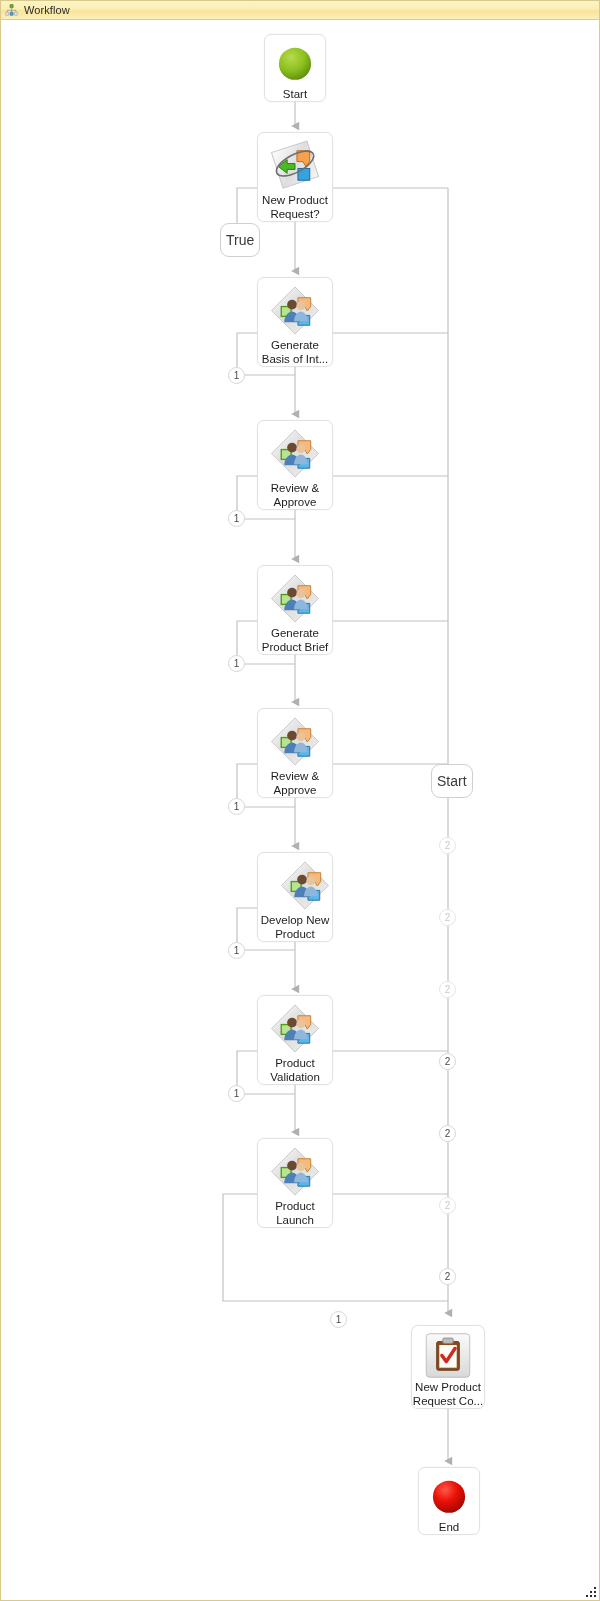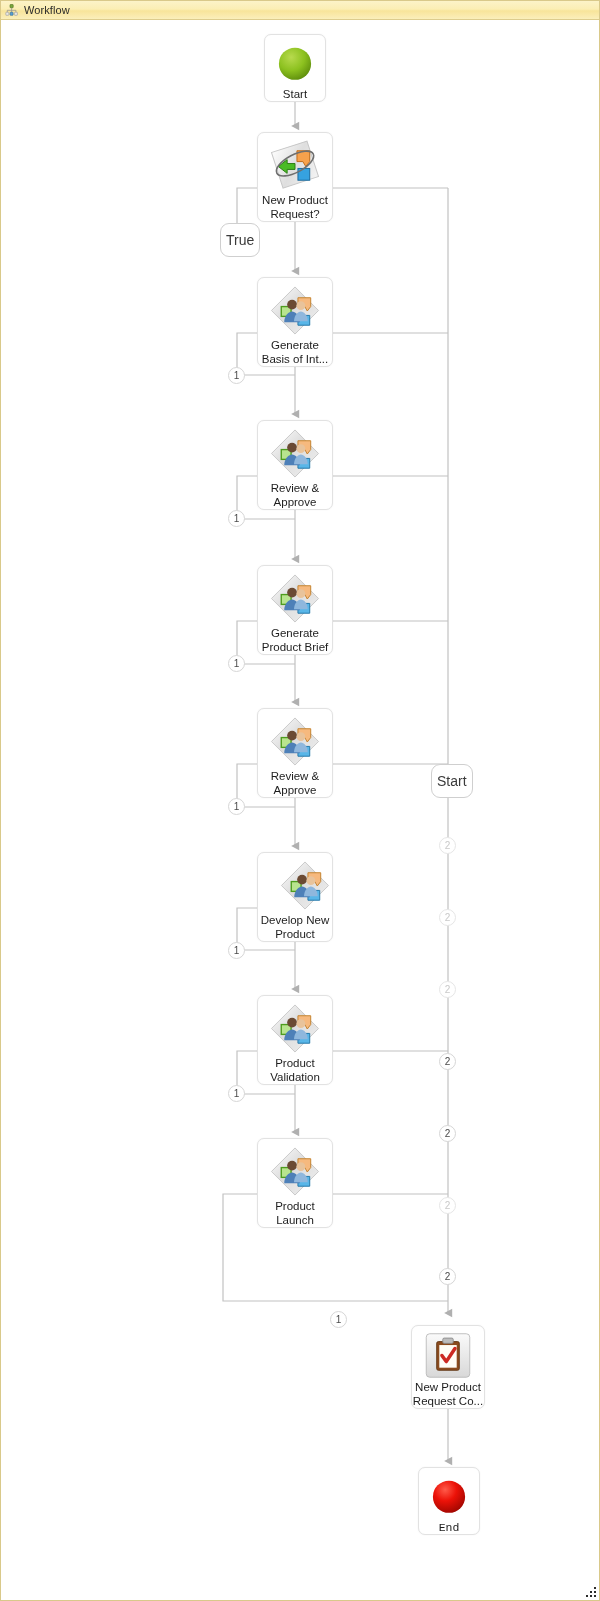--- a/index.html
+++ b/index.html
@@ -358,21 +358,21 @@
             </defs>
       <rect x="2" y="2" width="50" height="50" rx="4" fill="url(#cb)" stroke="#b8b8b8" stroke-width="1"></rect>
       <rect x="14" y="11" width="26" height="33" rx="2" fill="#8a4b1e" stroke="#5e3311" stroke-width="1"></rect>
       <rect x="17" y="15" width="20" height="26" fill="#fffdf6"></rect>
       <rect x="21" y="7" width="12" height="6" rx="1.6" fill="#bdbdbd" stroke="#8a8a8a" stroke-width="1"></rect>
       <path d="M20 27 l5 7 l10 -15" fill="none" stroke="#cc2a22" stroke-width="4" stroke-linecap="round" stroke-linejoin="round"></path>
           </svg>
           <div class="caption">New Product
 Request Co...</div>
         </div>
-        <div class="node terminal" style="left: 417px; top: 1447px; width: 62px; height: 68px; font-family: Liberation Mono, monospace;">
+        <div class="node terminal" style="left: 417px; top: 1447px; width: 62px; height: 68px;">
           <svg class="glyph" viewBox="0 0 54 54">
             <defs>
               <radialGradient id="rg" cx="38%" cy="28%" r="78%">
         <stop offset="0%" stop-color="#ff5b4a"></stop>
                 <stop offset="45%" stop-color="#ec1208"></stop>
         <stop offset="100%" stop-color="#9c0600"></stop>
               </radialGradient>
             </defs>
       <circle cx="27" cy="27" r="22" fill="url(#rg)"></circle>
           </svg>

